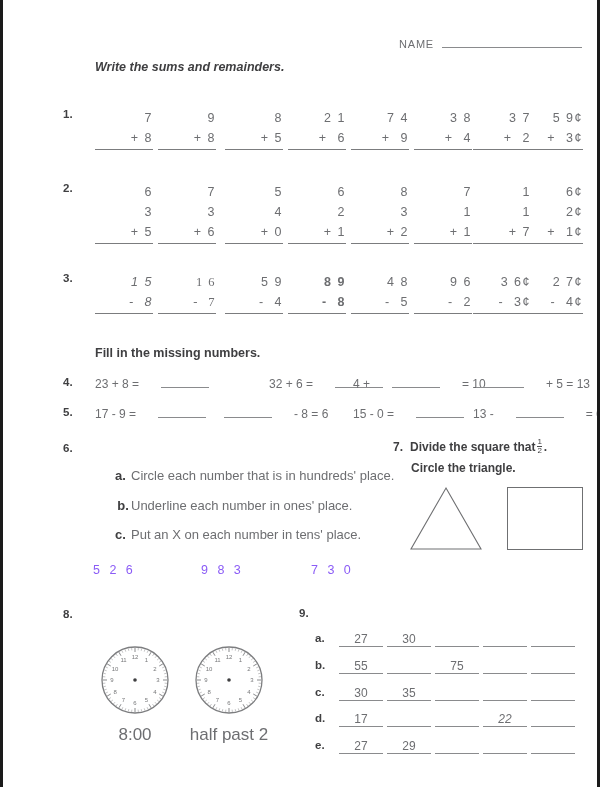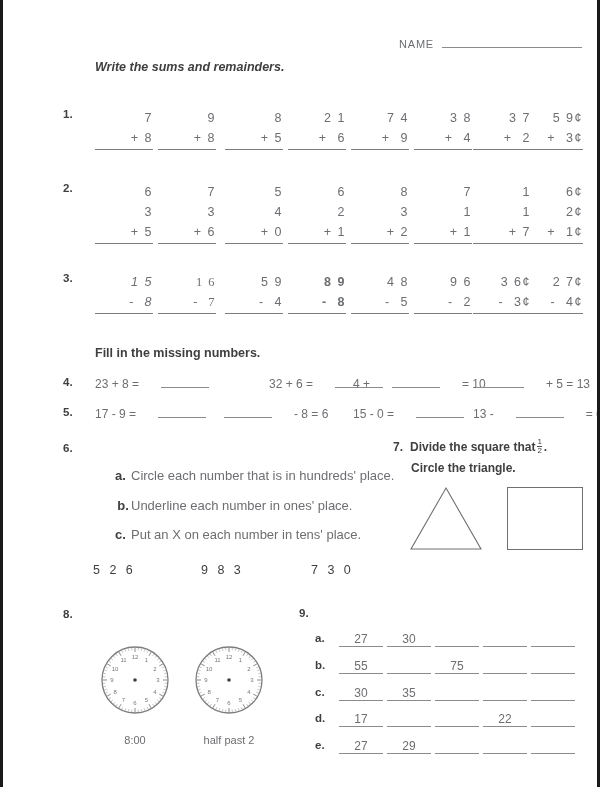--- a/index.html
+++ b/index.html
@@ -124,21 +124,21 @@
   .sub-item .letter {
     font-weight: bold;
     color: #3f3f41;
     display: inline-block;
     width: 16px;
   }
   #num-list { left: 0; right: 0; top: 563px; }
   .place-number {
     position: absolute;
     font-size: 12.5px;
-    color: #404040;
+    color: #8b5cf6;
     letter-spacing: 3px;
   }
 
   
   #item7 { left: 390px; top: 438px; width: 200px; }
   #item7 .head {
     font-size: 12px;
     font-weight: bold;
     color: #3f3f41;
     display: flex;
@@ -168,21 +168,21 @@
     left: 504px; top: 487px;
     width: 76px; height: 63px;
     border: 1px solid #6f7072;
     box-sizing: border-box;
   }
 
   
   #item8-num { left: 60px; top: 608px; font-size: 11.5px; font-weight: bold; color:#3f3f41; }
   #item8-head { left: 88px; top: 607px; width: 185px; font-size: 12.5px; font-weight: bold; color:#3f3f41; line-height: 19px; }
   .clock-wrap { position: absolute; text-align: center; width: 80px; }
-  .clock-caption { font-size: 11px; color: #6d6e71; margin-top: 15px; }
+  .clock-caption { font-size: 17px; color: #6d6e71; margin-top: 6px; }
 
   
   #item9-num { left: 296px; top: 607px; font-size: 11.5px; font-weight: bold; color:#3f3f41; }
   #item9-head { left: 312px; top: 607px; font-size: 12.5px; font-weight: bold; color:#3f3f41; }
   .count-letter {
     position: absolute;
     left: 312px;
     font-size: 11.5px;
     font-weight: bold;
     color: #3f3f41;
@@ -572,21 +572,21 @@
       <div class="abs count-letter" style="top: 686px;">c.</div>
       <div class="abs count-cell" style="left: 336px; top: 686px;">30</div>
       <div class="abs count-cell" style="left: 384px; top: 686px;">35</div>
       <div class="abs count-cell" style="left: 432px; top: 686px;"></div>
       <div class="abs count-cell" style="left: 480px; top: 686px;"></div>
       <div class="abs count-cell" style="left: 528px; top: 686px;"></div>
       <div class="abs count-letter" style="top: 712px;">d.</div>
       <div class="abs count-cell" style="left: 336px; top: 712px;">17</div>
       <div class="abs count-cell" style="left: 384px; top: 712px;"></div>
       <div class="abs count-cell" style="left: 432px; top: 712px;"></div>
-      <div class="abs count-cell" style="left: 480px; top: 712px;">22</div>
+      <div class="abs count-cell" style="left: 480px; top: 712px; font-style: italic;">22</div>
       <div class="abs count-cell" style="left: 528px; top: 712px;"></div>
       <div class="abs count-letter" style="top: 739px;">e.</div>
       <div class="abs count-cell" style="left: 336px; top: 739px;">27</div>
       <div class="abs count-cell" style="left: 384px; top: 739px;">29</div>
       <div class="abs count-cell" style="left: 432px; top: 739px;"></div>
       <div class="abs count-cell" style="left: 480px; top: 739px;"></div>
       <div class="abs count-cell" style="left: 528px; top: 739px;"></div>
     </div>
 
 </div>

